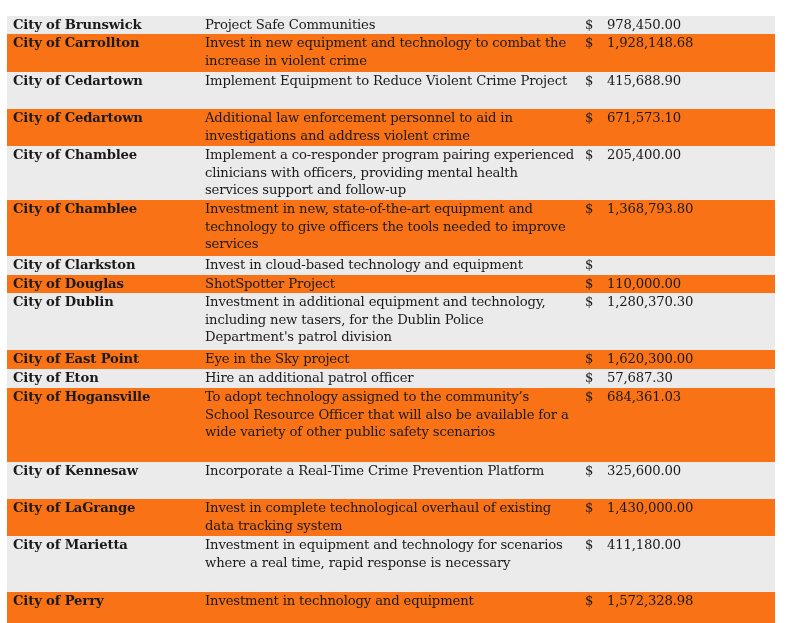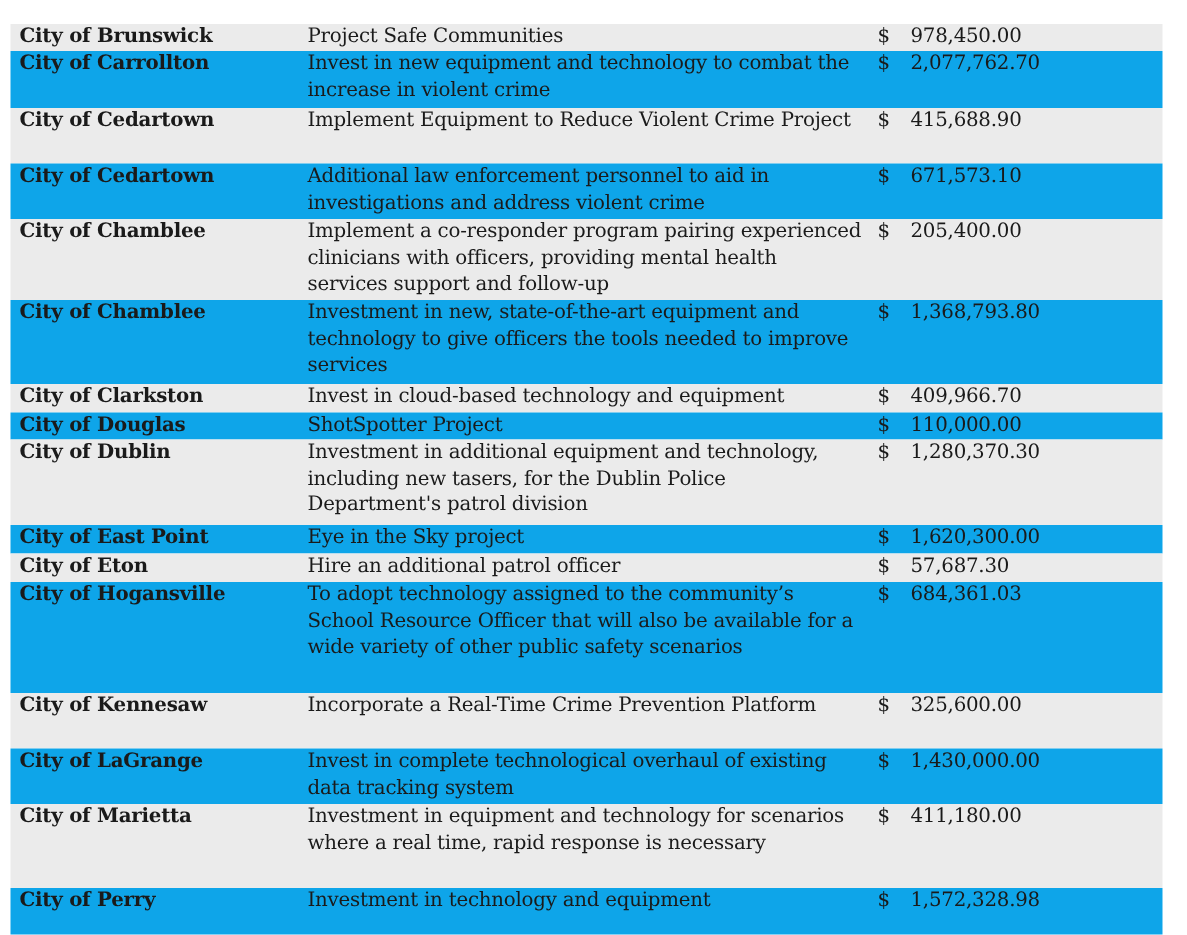--- a/index.html
+++ b/index.html
@@ -20,21 +20,21 @@
     left: 7px;
     top: 16px;
     width: 768px;
   }
   .row {
     position: relative;
     display: block;
     box-sizing: border-box;
   }
   .row.shaded { background: #ebebeb; }
-  .row.plain { background: #0ea5e9; }
+  .row.plain { background: #f97316; }
   .cell {
     position: absolute;
     top: 0;
     font-size: 13.2px;
     line-height: 17.5px;
     letter-spacing: -0.15px;
     white-space: normal;
   }
   .c-city { left: 6px; width: 180px; font-weight: bold; }
   .c-desc { left: 198px; width: 370px; }
@@ -48,21 +48,21 @@
     <div class="row shaded" style="height: 18px;">
       <div class="cell c-city">City of Brunswick</div>
       <div class="cell c-desc">Project Safe Communities</div>
       <div class="cell c-cur">$</div>
       <div class="cell c-amt">978,450.00</div>
     </div>
     <div class="row plain" style="height: 38px;">
       <div class="cell c-city">City of Carrollton</div>
       <div class="cell c-desc">Invest in new equipment and technology to combat the increase in violent crime</div>
       <div class="cell c-cur">$</div>
-      <div class="cell c-amt">2,077,762.70</div>
+      <div class="cell c-amt">1,928,148.68</div>
     </div>
     <div class="row shaded" style="height: 37px;">
       <div class="cell c-city">City of Cedartown</div>
       <div class="cell c-desc">Implement Equipment to Reduce Violent Crime Project</div>
       <div class="cell c-cur">$</div>
       <div class="cell c-amt">415,688.90</div>
     </div>
     <div class="row plain" style="height: 37px;">
       <div class="cell c-city">City of Cedartown</div>
       <div class="cell c-desc">Additional law enforcement personnel to aid in investigations and address violent crime</div>
@@ -78,21 +78,20 @@
     <div class="row plain" style="height: 56px;">
       <div class="cell c-city">City of Chamblee</div>
       <div class="cell c-desc">Investment in new, state-of-the-art equipment and technology to give officers the tools needed to improve services</div>
       <div class="cell c-cur">$</div>
       <div class="cell c-amt">1,368,793.80</div>
     </div>
     <div class="row shaded" style="height: 19px;">
       <div class="cell c-city">City of Clarkston</div>
       <div class="cell c-desc">Invest in cloud-based technology and equipment</div>
       <div class="cell c-cur">$</div>
-      <div class="cell c-amt">409,966.70</div>
     </div>
     <div class="row plain" style="height: 18px;">
       <div class="cell c-city">City of Douglas</div>
       <div class="cell c-desc">ShotSpotter Project</div>
       <div class="cell c-cur">$</div>
       <div class="cell c-amt">110,000.00</div>
     </div>
     <div class="row shaded" style="height: 57px;">
       <div class="cell c-city">City of Dublin</div>
       <div class="cell c-desc">Investment in additional equipment and technology, including new tasers, for the Dublin Police Department's patrol division</div>

